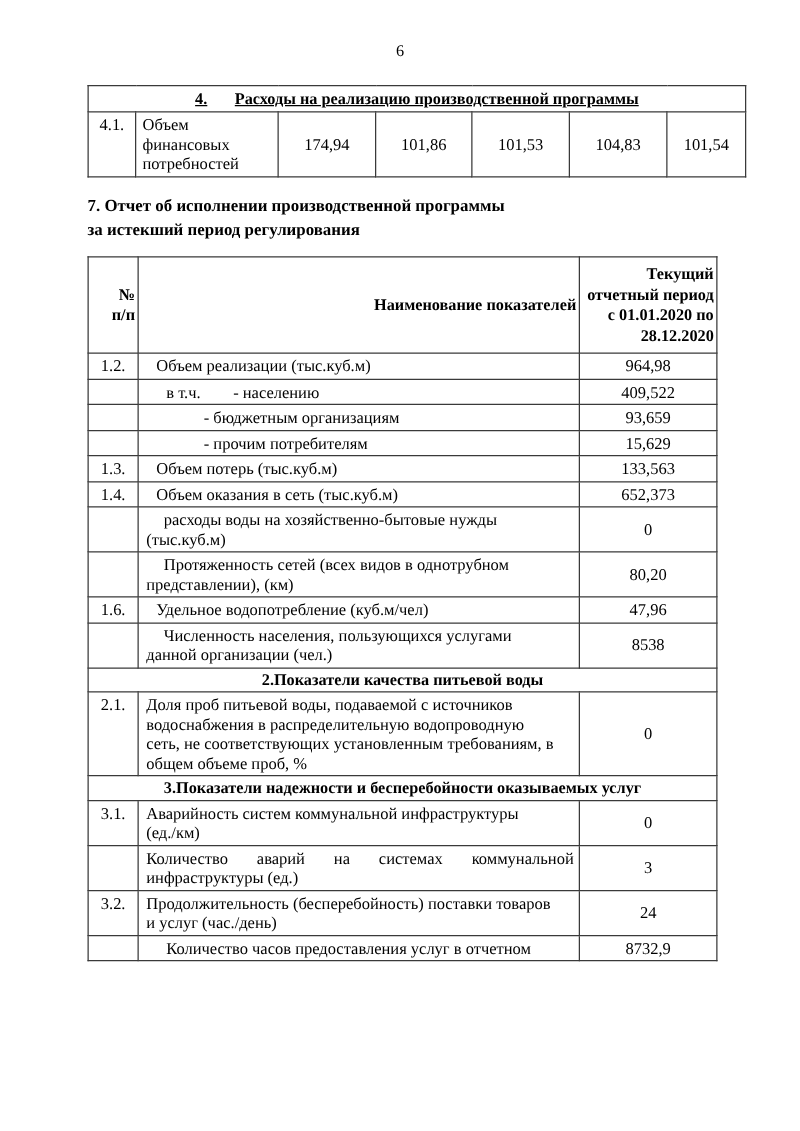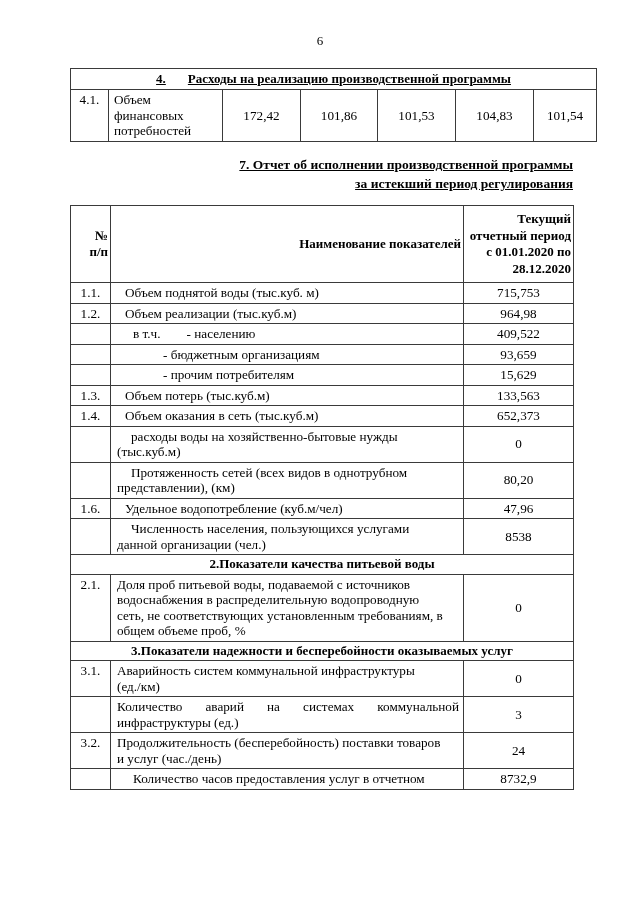--- a/index.html
+++ b/index.html
@@ -84,25 +84,24 @@
   .tt-val {
     text-align: center;
   }
 
   
   .doc-heading {
     position: absolute;
     left: 70px;
     top: 155px;
     width: 503px;
-    text-align: right;
+    text-align: left;
     font-weight: bold;
     font-size: 13.5px;
     line-height: 19px;
-    text-decoration: underline;
   }
 
   
   .main-table {
     position: absolute;
     left: 70px;
     top: 205px;
     width: 503px;
   }
   .col-num  { width: 40px; }
@@ -178,21 +177,21 @@
       <col style="width:78px">
       <col style="width:63px">
     </colgroup>
     <tbody>
       <tr>
         <td class="tt-banner" colspan="7"><span class="ban-num">4.</span><span class="ban-txt">Расходы на реализацию производственной программы</span></td>
       </tr>
       <tr>
         <td class="tt-idx">4.1.</td>
         <td class="tt-label">Объем финансовых потребностей</td>
-        <td class="tt-val">172,42</td>
+        <td class="tt-val">174,94</td>
         <td class="tt-val">101,86</td>
         <td class="tt-val">101,53</td>
         <td class="tt-val">104,83</td>
         <td class="tt-val">101,54</td>
       </tr>
     </tbody>
   </table>
 
   <div class="doc-heading">
     <div>7. Отчет об исполнении производственной программы</div>
@@ -213,25 +212,20 @@
         </td>
         <td class="col-name">Наименование показателей</td>
         <td class="col-val">
           <span class="nowrap-line">Текущий</span>
           <span class="nowrap-line">отчетный период</span>
           <span class="nowrap-line">с 01.01.2020 по</span>
           <span class="nowrap-line">28.12.2020</span>
         </td>
       </tr>
         <tr>
-          <td class="c-num">1.1.</td>
-          <td class="c-name ind-05">Объем поднятой воды (тыс.куб. м)</td>
-          <td class="c-val">715,753</td>
-        </tr>
-        <tr>
           <td class="c-num">1.2.</td>
           <td class="c-name ind-05">Объем реализации (тыс.куб.м)</td>
           <td class="c-val">964,98</td>
         </tr>
         <tr>
           <td class="c-num"></td>
           <td class="c-name ind-1"><span>в т.ч.</span><span class="gap-sm"></span><span>- населению</span></td>
           <td class="c-val">409,522</td>
         </tr>
         <tr>

